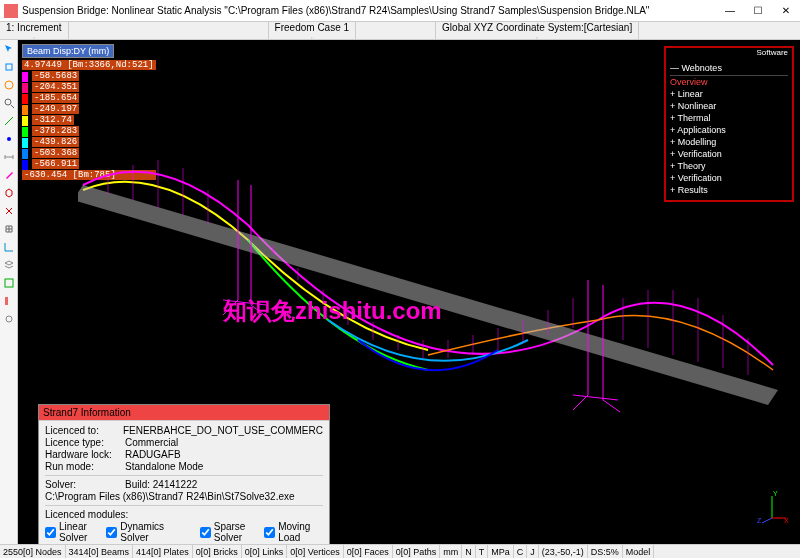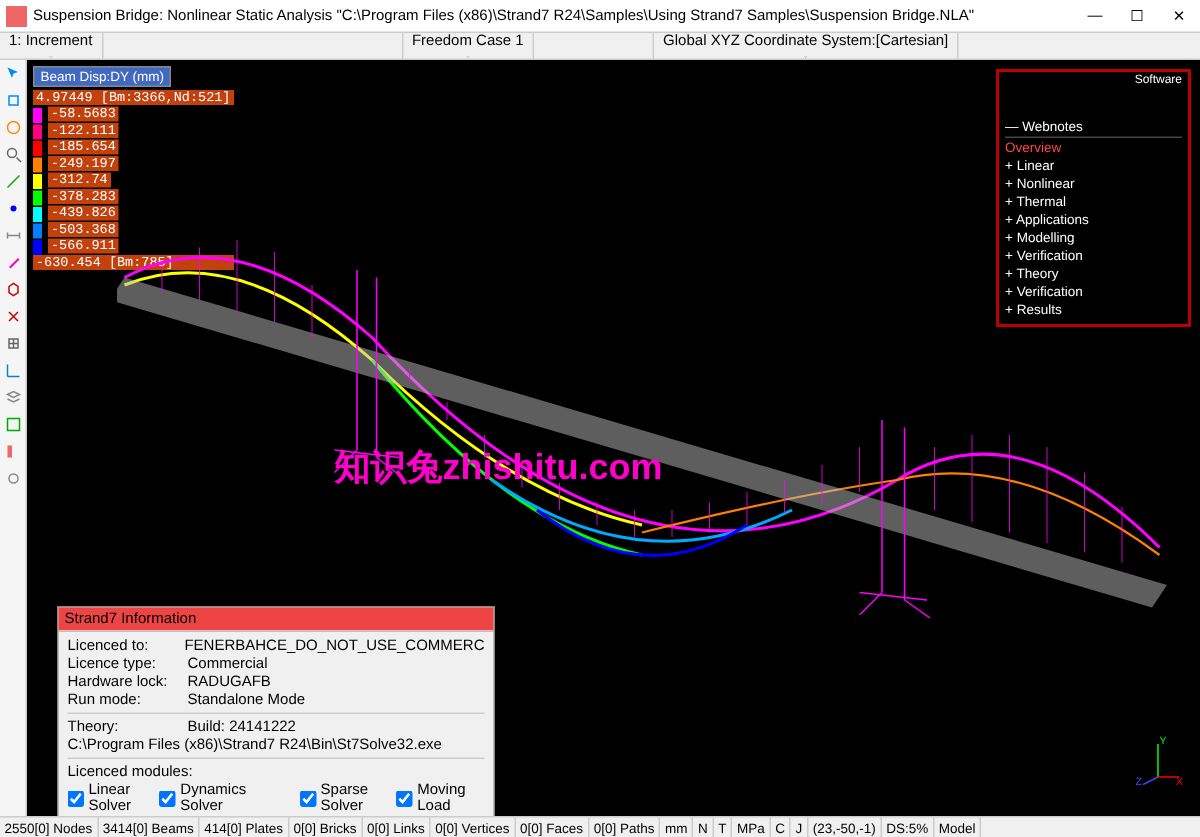--- a/index.html
+++ b/index.html
@@ -176,21 +176,21 @@
     <div class="legend">
       <div class="title">Beam Disp:DY  (mm)</div>
       <div class="val">4.97449 [Bm:3366,Nd:521]</div>
       <div id="legend-rows">
           <div class="bar">
             <span class="swatch" style="background:#ff00ff"></span>
             <span class="val">-58.5683</span>
           </div>
           <div class="bar">
             <span class="swatch" style="background:#ff0080"></span>
-            <span class="val">-122.111</span>
+            <span class="val">-204.351</span>
           </div>
           <div class="bar">
             <span class="swatch" style="background:#ff0000"></span>
             <span class="val">-185.654</span>
           </div>
           <div class="bar">
             <span class="swatch" style="background:#ff8000"></span>
             <span class="val">-249.197</span>
           </div>
           <div class="bar">
@@ -259,21 +259,21 @@
         <line x1="545" y1="158" x2="545" y2="200"></line>
           <line x1="570" y1="150" x2="570" y2="208"></line>
           <line x1="595" y1="150" x2="595" y2="215"></line>
           <line x1="620" y1="158" x2="620" y2="222"></line>
           <line x1="645" y1="175" x2="645" y2="228"></line>
           <line x1="670" y1="198" x2="670" y2="235"></line>
       </g>
     </svg>
 
     <div class="brand">
-      <div style="text-align:right;font-size:8px;margin-top:-4px;margin-bottom:20px">Software</div>
+      <div style="text-align:right;font-size:8px;margin-top:-4px;margin-bottom:4px">Software</div>
       <div class="note">— <span>Webnotes</span></div>
       <div class="item ov">Overview</div>
       <div id="brand-items">
           <div class="item plus">Linear</div>
           <div class="item plus">Nonlinear</div>
           <div class="item plus">Thermal</div>
           <div class="item plus">Applications</div>
           <div class="item plus">Modelling</div>
           <div class="item plus">Verification</div>
           <div class="item plus">Theory</div>
@@ -307,21 +307,21 @@
         <div class="row">
             <span class="lab">Hardware lock:</span>
             <span>RADUGAFB</span>
           </div>
         <div class="row">
             <span class="lab">Run mode:</span>
             <span>Standalone Mode</span>
           </div>
         <div class="sep"></div>
         <div class="row">
-            <span class="lab">Theory:</span>
+            <span class="lab">Solver:</span>
             <span>Build: 24141222</span>
           </div>
         <div class="row">
             <span>C:\Program Files (x86)\Strand7 R24\Bin\St7Solve32.exe</span>
           </div>
         <div class="sep"></div>
         <div class="row">
             <span>Licenced modules:</span>
           </div>
         <div class="mods">

